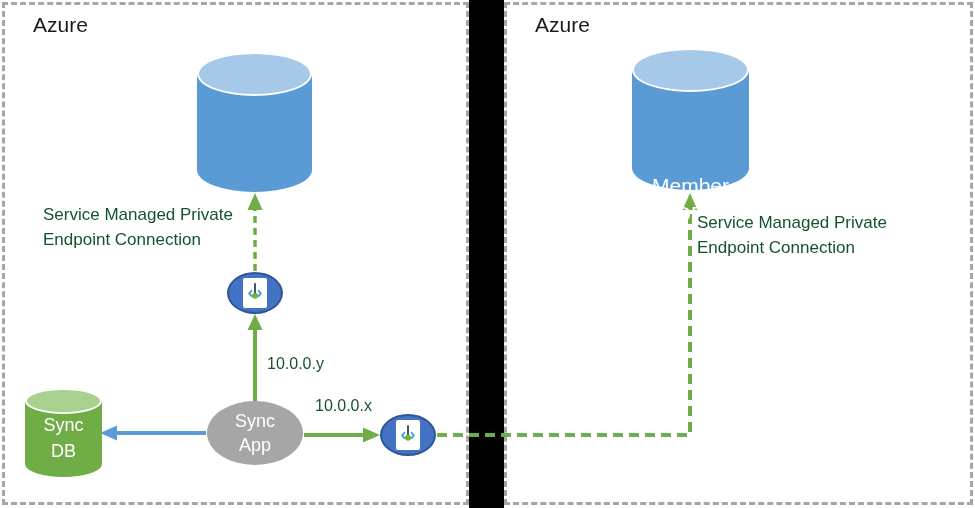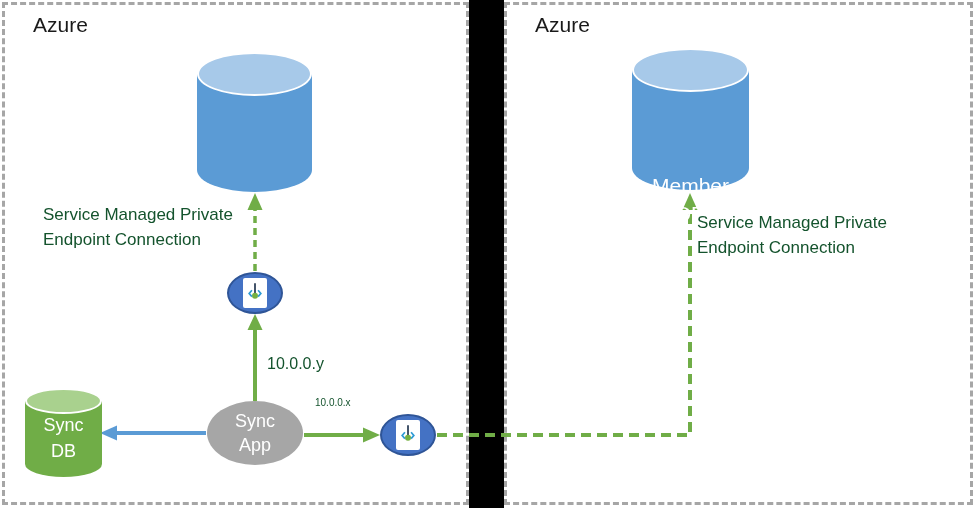--- a/index.html
+++ b/index.html
@@ -52,21 +52,21 @@
   .endpoint-hub { left:227px; top:272px; }
   .endpoint-member { left:380px; top:414px; }
   .pe-chip { width:24px; height:30px; background:#fff; border-radius:2px; display:flex; align-items:center; justify-content:center; }
 
   
   .txt { position:absolute; z-index:5; white-space:pre-line; color:#14532d; }
   .lbl-conn-left  { left:43px; top:202px; font-size:17px; line-height:25px; }
   .lbl-conn-right { left:697px; top:210px; font-size:17px; line-height:25px; }
   .lbl-endpoints  { left:297px; top:292px; font-size:19px; line-height:27px; font-weight:bold; color:#000; }
   .lbl-ip-y { left:267px; top:355px; font-size:16px; }
-  .lbl-ip-x { left:315px; top:397px; font-size:10px;text-align:center; }
+  .lbl-ip-x { left:315px; top:397px; font-size:16px;text-align:center; }
 </style>
 </head>
 <body>
 
 <div class="canvas">
 
   <div class="region region-left">
     <div class="region-label">Azure</div>
   </div>
 

